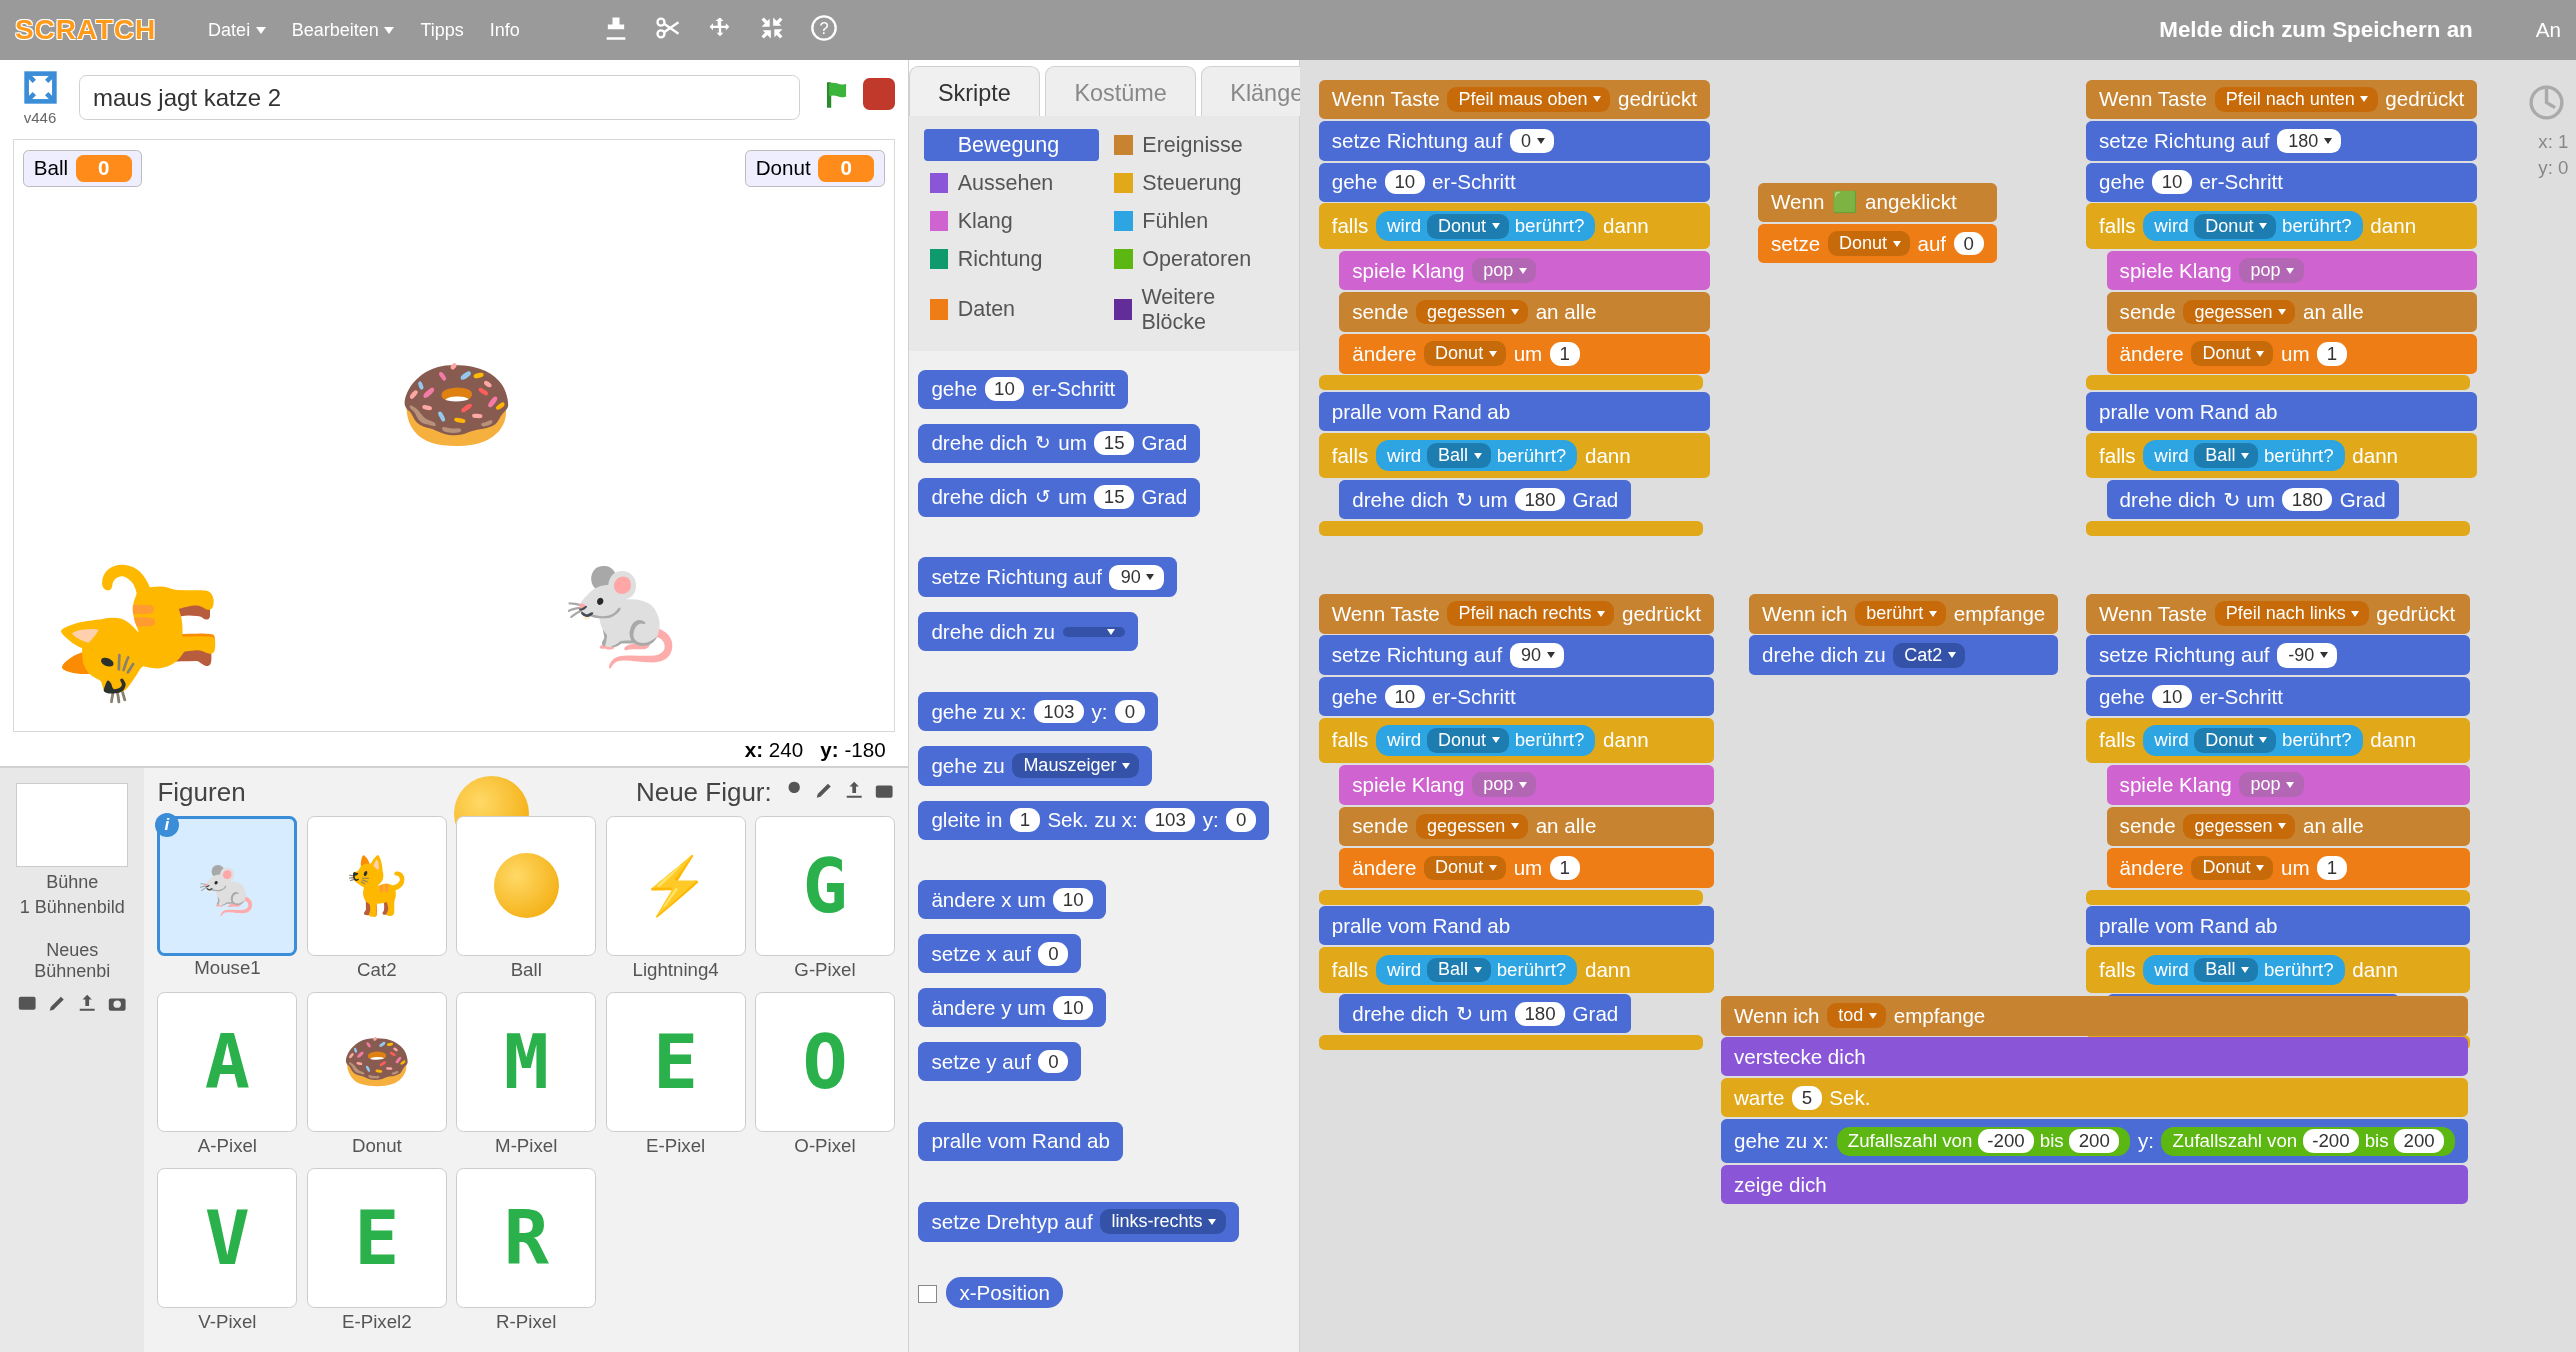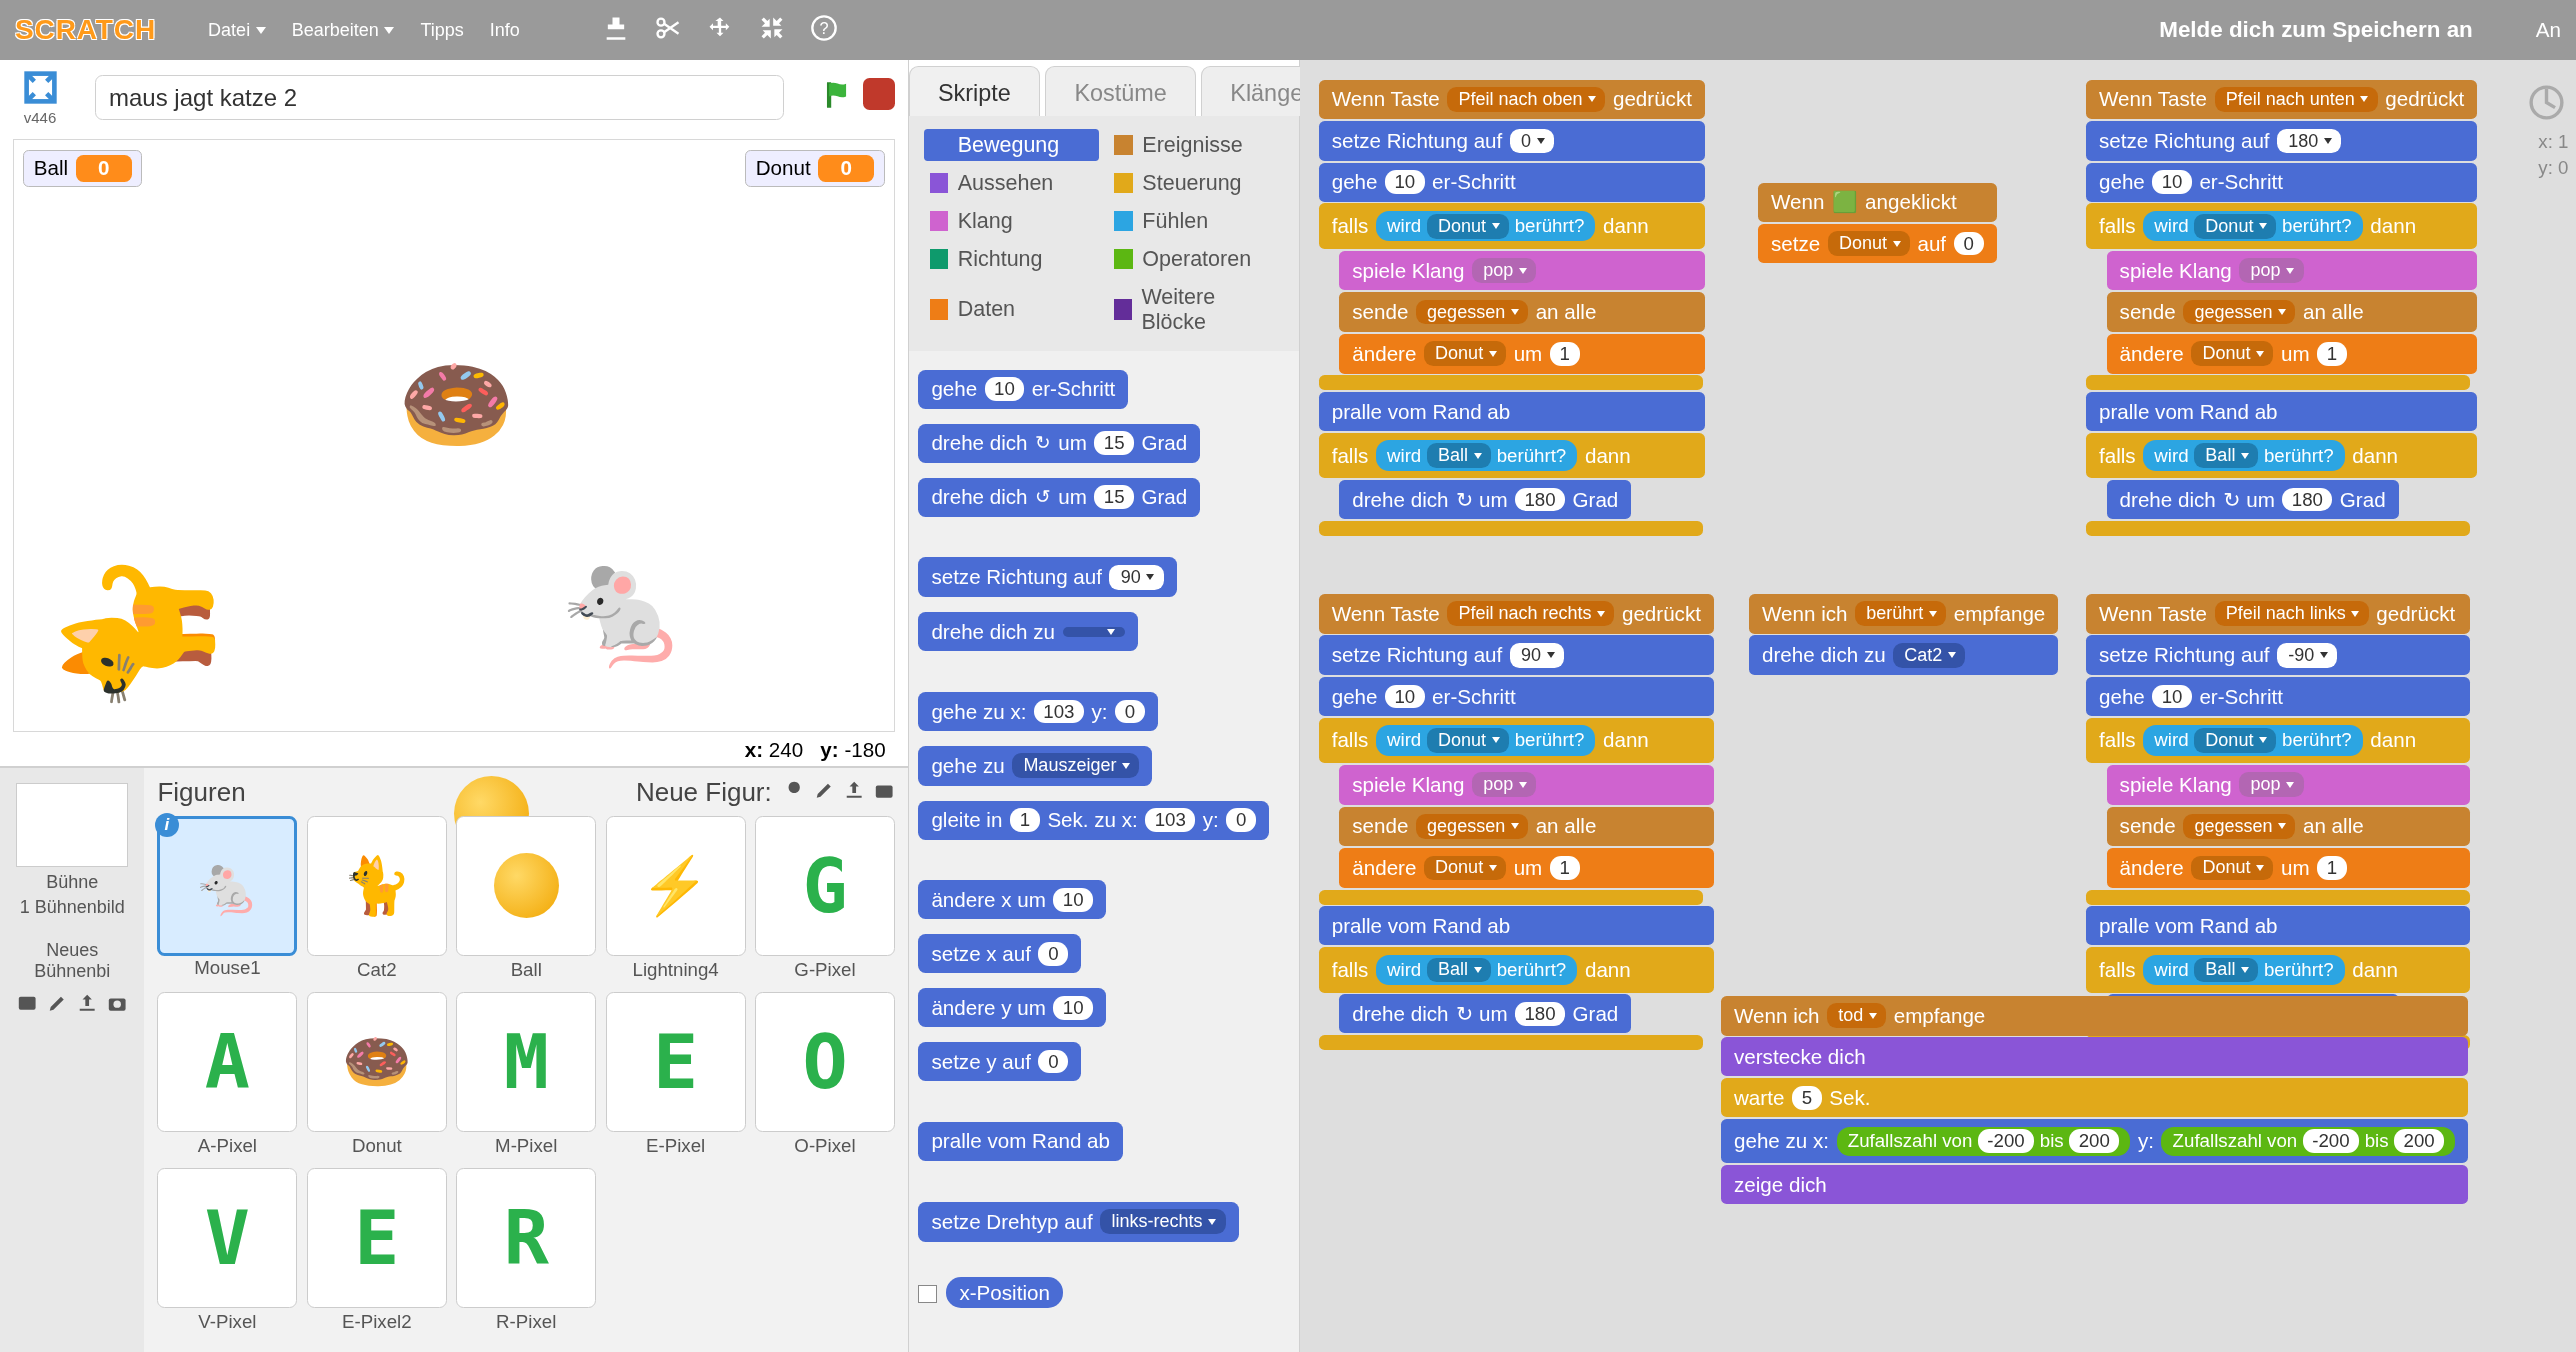--- a/index.html
+++ b/index.html
@@ -7,21 +7,21 @@
 .topbar{height:60px;background:#9a9a9a;display:flex;align-items:center;padding:0 15px;color:#fff;gap:26px}
 .logo{font-weight:900;font-size:28px;color:#ff9a1a;text-shadow:-0.9px -0.9px 0 #fff,0.9px -0.9px 0 #fff,-0.9px 0.9px 0 #fff,0.9px 0.9px 0 #fff;letter-spacing:0.9px;font-family:Arial Black,Arial}
 .topbar .menu-item{cursor:pointer;font-size:18px;display:flex;align-items:center;gap:5.6px}
 .caret-down{width:0;height:0;border-left:5.6px solid transparent;border-right:5.6px solid transparent;border-top:7.5px solid #fff}
 .tb-icons{display:flex;gap:24px;margin-left:56px}
 .tb-icon svg{width:28px;height:28px;fill:#fff}
 .spacer{flex:1}
 .sign-in{font-weight:bold;font-size:22.4px}
 .main{display:flex;height:1293px}
 .left-col{width:909px;display:flex;flex-direction:column;border-right:1.9px solid #d0d0d0}
-.left-header{display:flex;align-items:center;gap:28px;padding:9.4px 13px}
+.left-header{display:flex;align-items:center;gap:12px;padding:9.4px 13px}
 .fs-box{width:54px;text-align:center;font-size:15px;color:#666}
 .fs-box svg{width:37px;height:37px;stroke:#3a8dd6;fill:none;stroke-width:3}
 .title-input{flex:1;height:45px;border:1.9px solid #d0d0d0;border-radius:7.5px;padding:0 13px;font-size:24px;color:#333}
 .flag-stop{display:flex;gap:7.5px;margin-left:9.4px}
 .flag svg{width:34px;height:34px}
 .stop-btn{width:32px;height:32px;background:#c0392b;border-radius:6.5px}
 .stage{margin:3.7px 13px 0;height:673px;border:1.9px solid #d8d8d8;background:#fff;position:relative}
 .var-mon{position:absolute;display:flex;align-items:center;gap:7.5px;background:#eef;border:0.9px solid #bbb;border-radius:5.6px;padding:3.7px 9.4px;font-size:20.6px}
 .var-mon .val{background:#ff8c1a;color:#fff;padding:1.9px 17px;border-radius:7.5px;font-weight:bold;min-width:56px;text-align:center}
 .donut-sprite{position:absolute;left:384px;top:210px;font-size:94px}
@@ -386,21 +386,21 @@
     <div class="minitool"><svg viewBox="0 0 24 24">
           <circle cx="12" cy="12" r="9" fill="none" stroke="#888" stroke-width="2"></circle>
           <path d="M12 4v8l5 3" stroke="#888" stroke-width="2" fill="none"></path>
         </svg></div>
     <div class="xy-mini"><span>x:</span> <span>1</span><br><span>y:</span> <span>0</span></div>
 
     <div class="script stack" style="left:18.7px;top:18.7px">
       <span class="blk events">
           <span>Wenn Taste</span>
           <span class="dd-slot orange">
-            <span>Pfeil nach oben</span>
+            <span>Pfeil maus oben</span>
             <span class="tri"></span>
           </span>
           <span>gedrückt</span>
         </span>
       <span class="blk motion">
           <span>setze Richtung auf</span>
           <span class="dd-slot" style="background:#fff;color:#333">
             <span>0</span>
             <span class="tri" style="border-top-color:#333"></span>
           </span>

